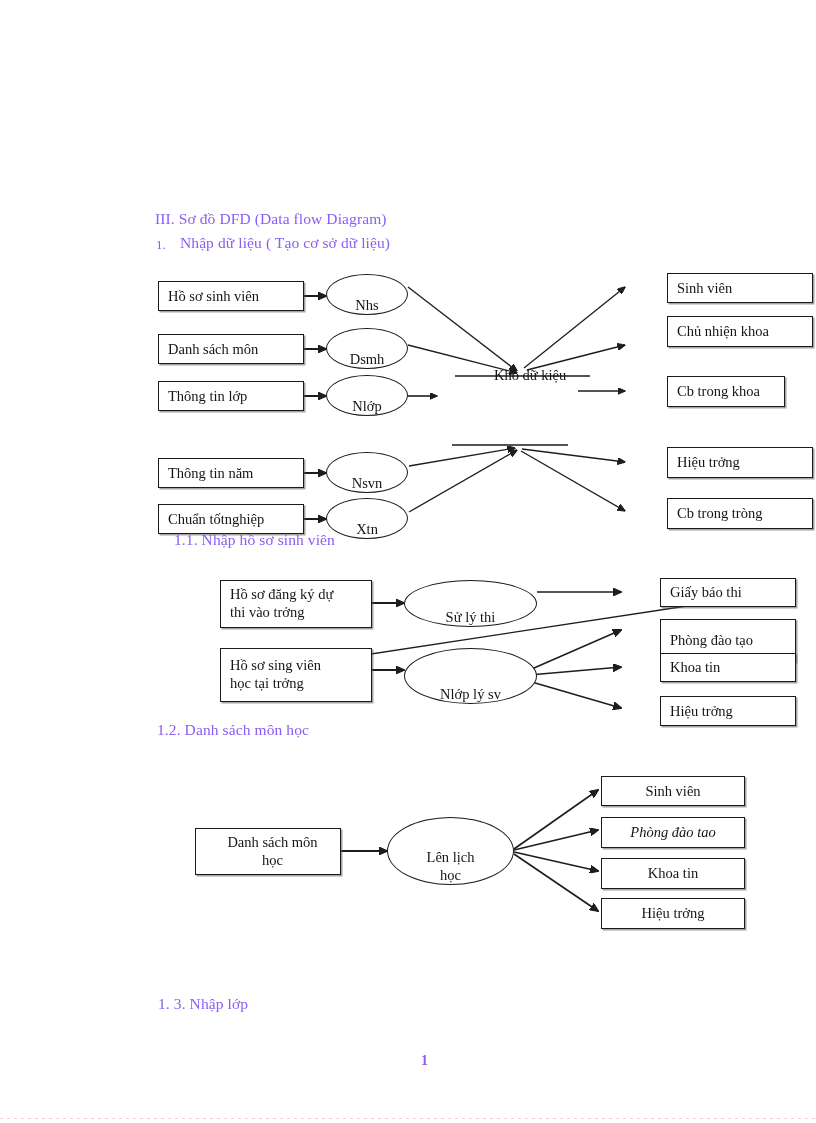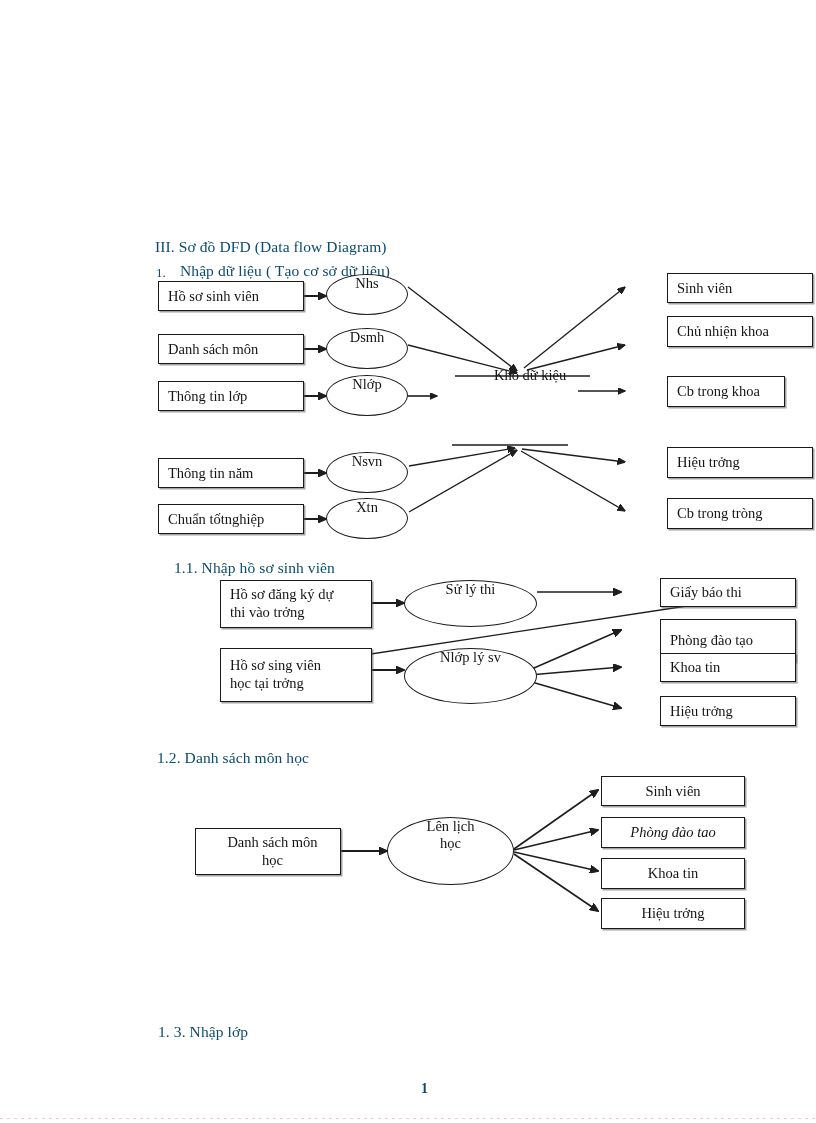--- a/index.html
+++ b/index.html
@@ -16,24 +16,23 @@
     position: relative;
     width: 816px;
     height: 1123px;
     background: #ffffff;
     overflow: hidden;
   }
   
   .txt {
     position: absolute;
     white-space: pre;
-    color: #0c4a6e;
+    color: #8b5cf6;
     line-height: 1.12;
     letter-spacing: 0.1px;
-    margin-top: 28px;
   }
   .heading {
     font-size: 15.5px;
   }
   .subheading {
     font-size: 15.5px;
   }
   .pagenum {
     font-size: 14px;
     font-weight: bold;
@@ -55,21 +54,21 @@
   .box.center   { justify-content: center; text-align: center; }
   .box .multi   { line-height: 1.22; }
   
   .ellipse {
     position: absolute;
     box-sizing: border-box;
     border: 1.7px solid #1a1a1a;
     border-radius: 50%;
     background: #ffffff;
     display: flex;
-    align-items: flex-start;
+    align-items: flex-end;
     justify-content: center;
     text-align: center;
     font-size: 14.5px;
     line-height: 1.2;
     color: #141414;
   }
   
   .store-label {
     position: absolute;
     font-size: 14.5px;

